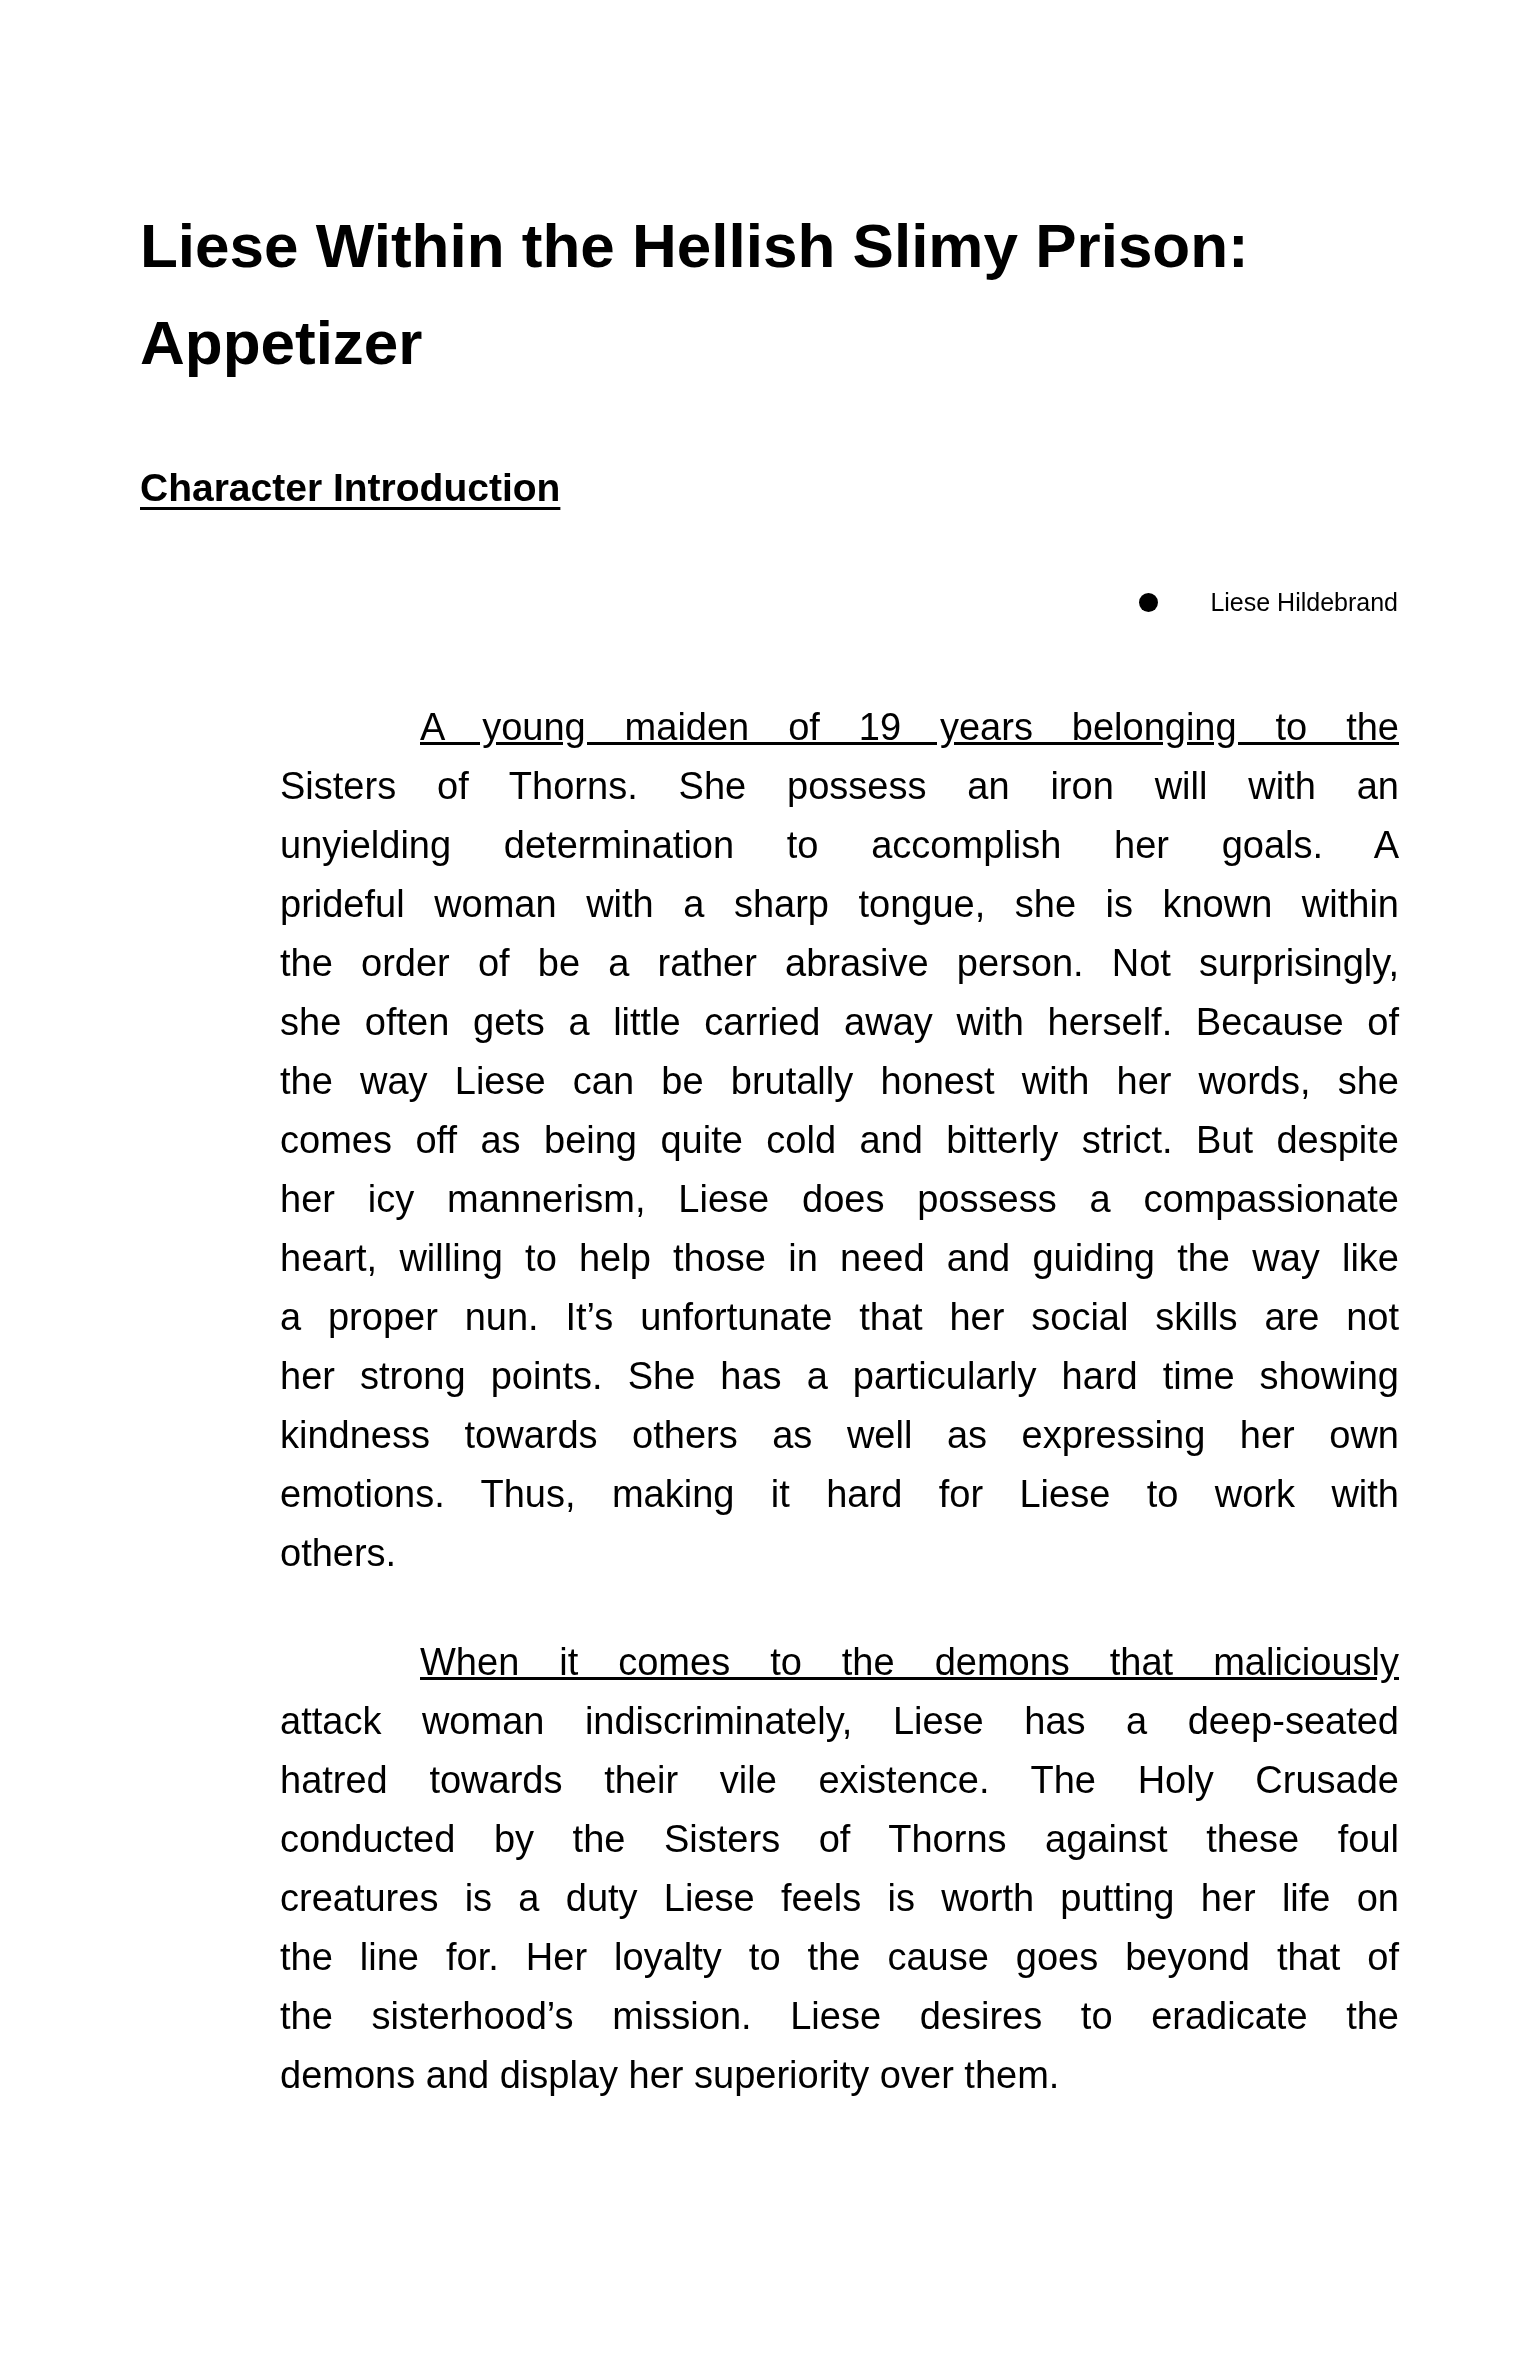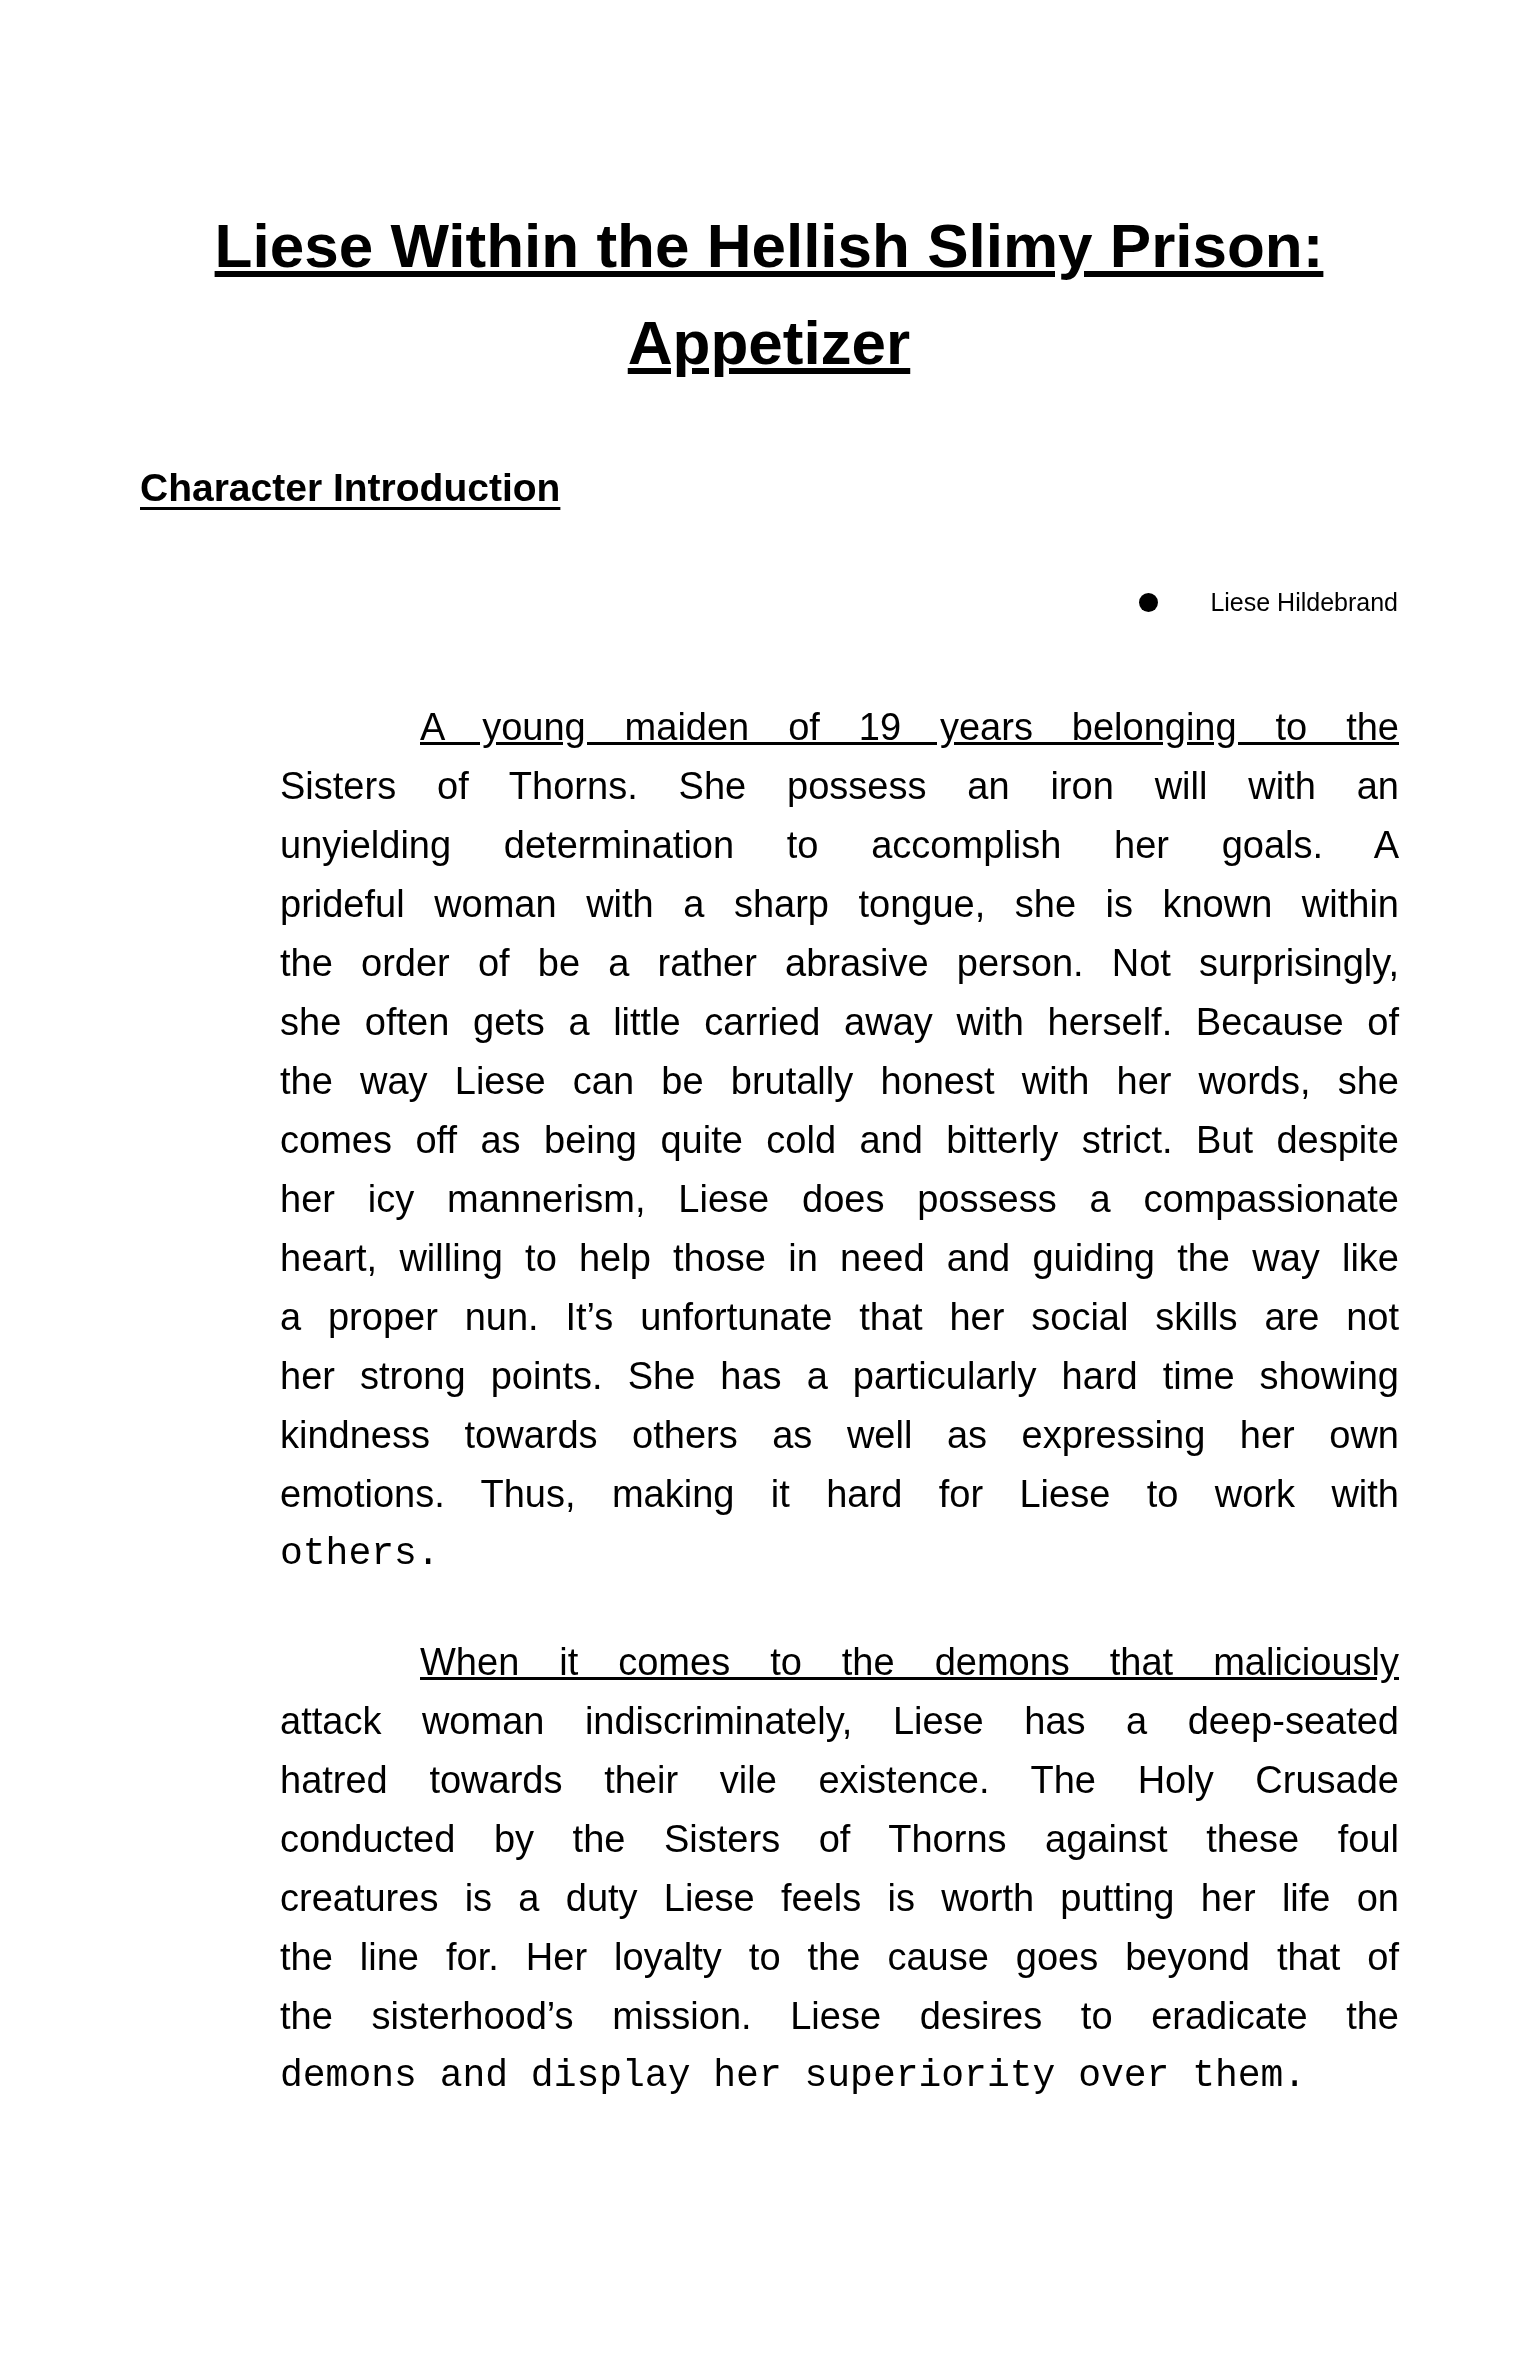--- a/index.html
+++ b/index.html
@@ -59,22 +59,22 @@
     line-height: 59px;
   }
   .para-1 { margin-top: 66px; }
   .para-2 { margin-top: 50px; }
   .para .line {
     text-align: justify;
     text-align-last: justify;
     white-space: normal;
   }
   .para .line.first { text-indent: 140px; text-decoration: underline; }
-  .para .line.last { text-align-last: left; font-family: Liberation Mono, monospace; }
-  .doc-title .line { text-align: center; text-decoration: underline; }
+  .para .line.last { text-align-last: left; }
+  .doc-title .line { text-align: left; }
 </style>
 </head>
 <body>
 
 <div class="page">
 
   <h1 class="doc-title">
       <div class="line first">Liese Within the Hellish Slimy Prison:</div>
       <div class="line last">Appetizer</div>
     </h1>

